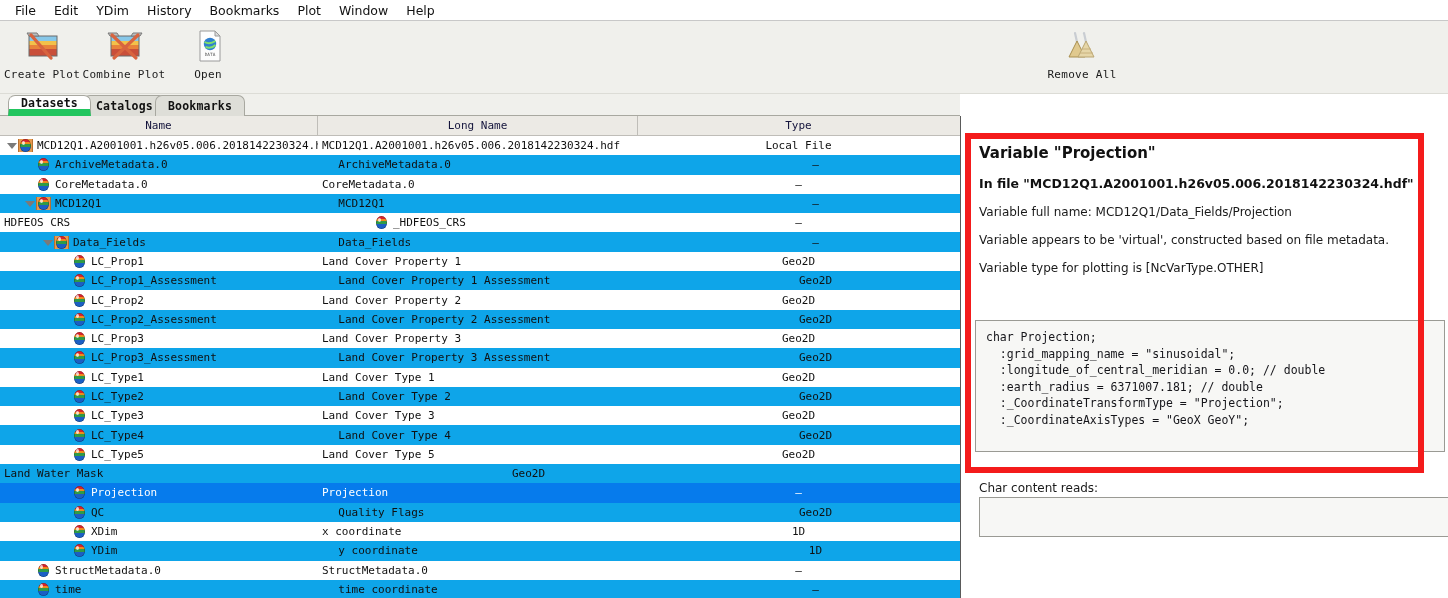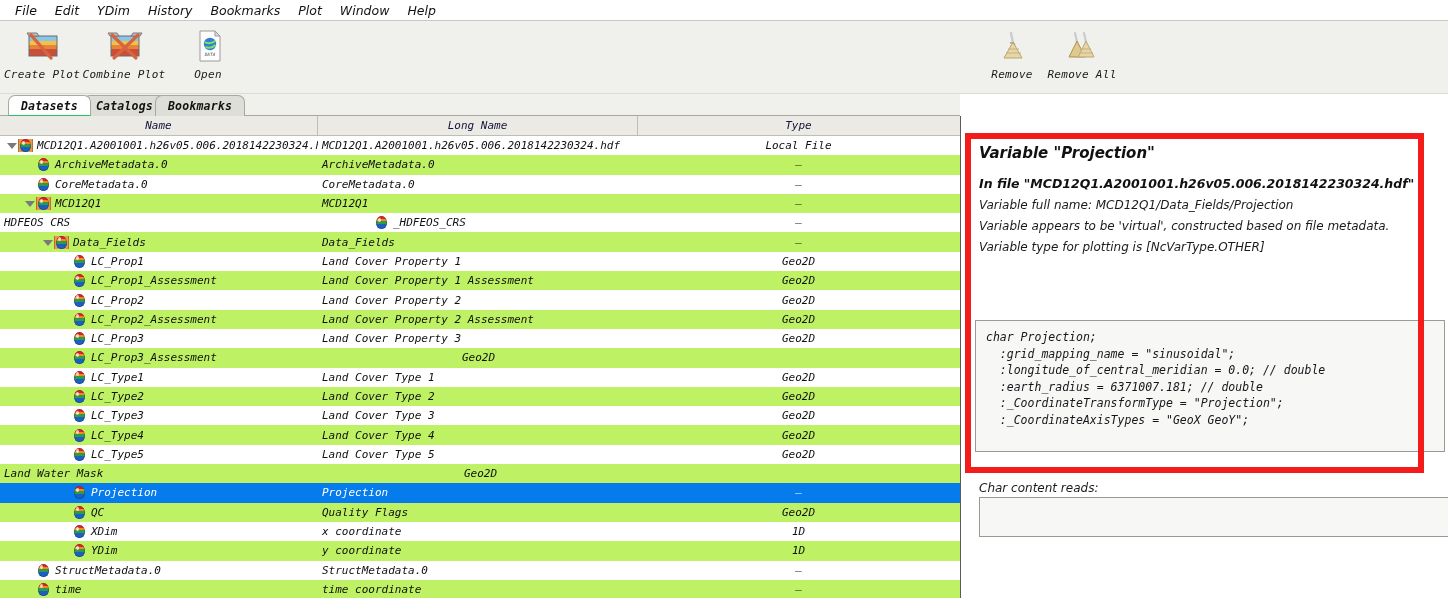--- a/index.html
+++ b/index.html
@@ -1,21 +1,21 @@
 <!DOCTYPE html>
 <html><head>
 <meta charset="utf-8">
 <style>
   html,body{margin:0;padding:0;}
   body{
     width:1448px;height:598px;overflow:hidden;background:#ffffff;
     font-family:"Liberation Sans",sans-serif;font-size:12px;color:#000;
     -webkit-font-smoothing:none;
   }
-  #app{position:relative;width:1448px;height:433px;font-style:italic;}
+  #app{position:relative;width:1448px;height:433px;}
 
   
   .menubar{height:21px;background:#fff;display:flex;align-items:center;padding-left:6px;
            border-bottom:1px solid #c8c8c8;box-sizing:border-box;}
   .menuitem{font-family:"DejaVu Sans",sans-serif;font-size:12.5px;color:#111;
             padding:2px 9px;white-space:nowrap;cursor:default;}
 
   
   .toolbar{height:72px;background:#f0f0ec;position:relative;border-bottom:1px solid #dcdcd6;padding-left:16px;}
   .tbtn{position:absolute;top:4px;width:84px;text-align:center;cursor:default;}
@@ -24,37 +24,37 @@
                 letter-spacing:.3px;margin-top:1px;white-space:nowrap;}
 
   
   .tabstrip{position:absolute;top:94px;left:0;width:960px;height:22px;background:#f0f0ec;}
   .tabstrip .baseline{position:absolute;left:0;bottom:0;width:960px;height:1px;background:#a8a8a0;}
   .tab{position:absolute;bottom:0;height:21px;display:flex;align-items:center;
        padding:0 12px;border:1px solid #a8a8a0;border-bottom:none;
        border-radius:7px 7px 0 0;box-sizing:border-box;cursor:default;
        font-family:"DejaVu Sans Mono",monospace;font-size:11.5px;font-weight:bold;color:#111;
        letter-spacing:.2px;white-space:nowrap;}
-  .tab.sel{background:#ffffff;z-index:3;border-bottom:1px solid #22c55e;}
+  .tab.sel{background:#ffffff;z-index:3;border-bottom:7px solid #22c55e;}
   .tab.unsel{background:#deded8;z-index:2;}
 
   
   .treewrap{position:absolute;top:116px;left:0;width:960px;height:482px;background:#fff;overflow:hidden;}
   .thead{display:flex;height:19px;background:#eceae5;border-bottom:1px solid #bfbdb8;}
   .th{font-family:"DejaVu Sans Mono",monospace;font-size:11px;color:#14143c;
       display:flex;align-items:center;justify-content:center;
       border-right:1px solid #bfbdb8;box-sizing:border-box;height:19px;}
   .th.c0{width:318px;text-align:center;}
   .th.c1{width:320px;}
   .th.c2{width:321px;border-right:none;}
 
   .rows{position:relative;}
   .trow{display:flex;height:19.3px;align-items:center;box-sizing:border-box;cursor:default;}
   .trow.odd{background:#ffffff;}
-  .trow.even{background:#bef264;}
+  .trow.even{background:#0ea5e9;gap:48px;}
   .trow.sel{background:#067bec;}
   .cell{font-family:"DejaVu Sans Mono",monospace;font-size:11px;color:#101010;
         box-sizing:border-box;white-space:nowrap;overflow:hidden;}
   .cell.c0{width:318px;display:flex;align-items:center;}
   .cell.c1{width:320px;padding-left:4px;}
   .cell.c2{width:321px;text-align:center;}
   .trow.sel .cell{color:#ffffff;}
 
   .twist{width:11px;height:11px;flex:0 0 11px;position:relative;margin-right:2px;}
   .twist.open::after{content:"";position:absolute;left:1px;top:3px;
@@ -73,21 +73,21 @@
   .vsplit{position:absolute;left:960px;top:116px;width:1px;height:482px;background:#5a5a5a;}
   .rpanel{position:absolute;left:961px;top:116px;width:487px;height:482px;background:#fff;overflow:hidden;}
 
   .redbox{position:absolute;left:4px;top:17px;width:459px;height:340px;
           border:6px solid #f41b1b;box-sizing:border-box;background:transparent;
           pointer-events:none;z-index:5;}
 
   .vinfo{position:absolute;left:18px;top:28px;width:440px;}
   .vtitle{font-family:"DejaVu Sans",sans-serif;font-size:15px;font-weight:bold;color:#111;}
   .vfile{font-family:"DejaVu Sans",sans-serif;font-size:12.5px;font-weight:bold;color:#111;margin-top:14px;}
-  .vline{font-family:"DejaVu Sans",sans-serif;font-size:12px;color:#1a1a1a;margin-top:7px;}
+  .vline{font-family:"DejaVu Sans",sans-serif;font-size:12px;color:#1a1a1a;margin-top:14px;}
 
   .codebox{position:absolute;left:14px;top:204px;width:470px;height:132px;
            background:#f7f7f5;border:1px solid #9a9a94;box-sizing:border-box;
            padding:8px 0 4px 10px;overflow:hidden;}
   .codeline{font-family:"DejaVu Sans Mono",monospace;font-size:11.5px;color:#15151a;
             line-height:16.5px;white-space:pre;}
 
   .charlabel{position:absolute;left:18px;top:365px;
              font-family:"DejaVu Sans",sans-serif;font-size:12px;color:#1a1a1a;}
   .charbox{position:absolute;left:18px;top:381px;width:1000px;height:40px;
@@ -149,31 +149,20 @@
           <path d="M13 4 H28 L33 9 V34 H13 Z" fill="#fdfdfd" stroke="#9a9a9a" stroke-width="1"></path>
           <path d="M28 4 L28 9 L33 9 Z" fill="#dcdcdc" stroke="#9a9a9a" stroke-width="1"></path>
           <circle cx="23" cy="17" r="6.2" fill="#2f7fd0"></circle>
           <path d="M17.5 15 q5 3 11 -1 M18.5 20 q6 2 10 -2" stroke="#7fe06a" stroke-width="2" fill="none"></path>
           <text x="23" y="29" font-size="4.4" text-anchor="middle" fill="#555" font-family="DejaVu Sans Mono, monospace">DATA</text>
         </svg>
       </div>
       <div class="tlabel">Open</div>
     </div>
 
-    <div class="tbtn" style="left:970px;">
-      <div class="glyph">
-        <svg width="42" height="38" viewBox="0 0 42 38">
-          <path d="M20 6 L22 16" stroke="#c9cdd2" stroke-width="2.4" stroke-linecap="round"></path>
-          <path d="M22 15 L13 31 L31 31 Z" fill="#e6d6a8" stroke="#b9a572" stroke-width="1"></path>
-          <path d="M17 22 H28 M15 26 H30" stroke="#c5ae78" stroke-width=".9"></path>
-          <path d="M19 16 q4 -1 5 2" stroke="#b9a572" stroke-width="1.3" fill="none"></path>
-        </svg>
-      </div>
-      <div class="tlabel">Remove</div>
-    </div>
 
     <div class="tbtn" style="left:1040px;">
       <div class="glyph">
         <svg width="42" height="38" viewBox="0 0 42 38">
           <path d="M14 6 L16 15" stroke="#c9cdd2" stroke-width="2.2" stroke-linecap="round"></path>
           <path d="M16 14 L8 30 L24 30 Z" fill="#e0c98e" stroke="#a98f50" stroke-width="1"></path>
           <path d="M23 6 L25 15" stroke="#c9cdd2" stroke-width="2.2" stroke-linecap="round"></path>
           <path d="M25 14 L17 30 L33 30 Z" fill="#e6d6a8" stroke="#b9a572" stroke-width="1"></path>
           <path d="M21 22 H30 M19 26 H32" stroke="#c5ae78" stroke-width=".9"></path>
         </svg>
@@ -351,20 +340,21 @@
         <div class="trow even">
           <div class="cell c0">
             <span style="display: inline-block; flex: 0 0 60px; width: 60px;"></span>
             <span class="twist"></span>
             <span class="ico">
               <span class="ball"></span>
               <span class="hl"></span>
             </span>
             <span>LC_Prop3_Assessment</span>
           </div>
+          <div class="cell c1">Land Cover Property 3 Assessment</div>
           <div class="cell c2">Geo2D</div>
         </div>
         <div class="trow odd">
           <div class="cell c0">
             <span style="display: inline-block; flex: 0 0 60px; width: 60px;"></span>
             <span class="twist"></span>
             <span class="ico">
               <span class="ball"></span>
               <span class="hl"></span>
             </span>

